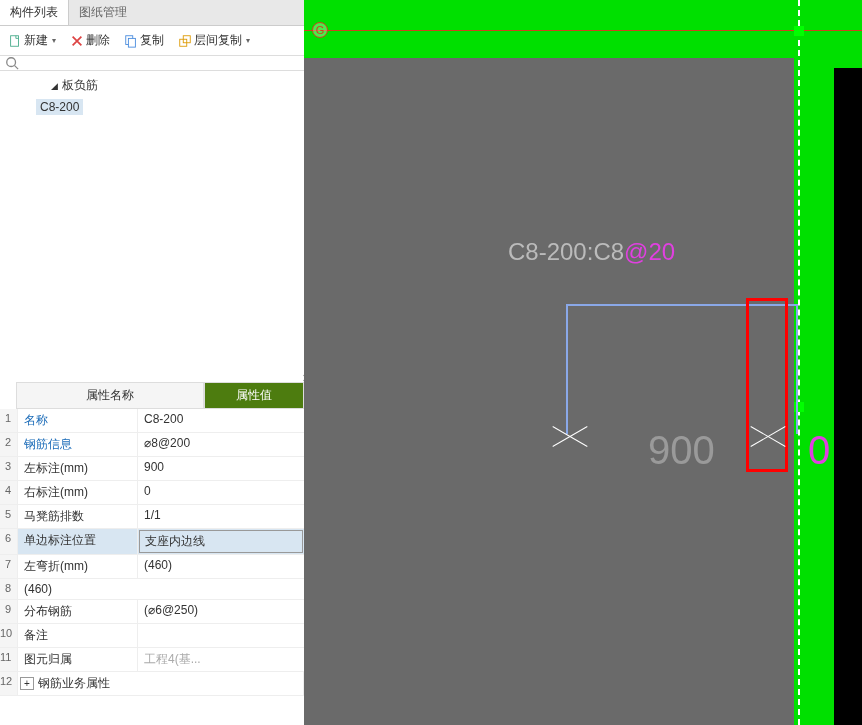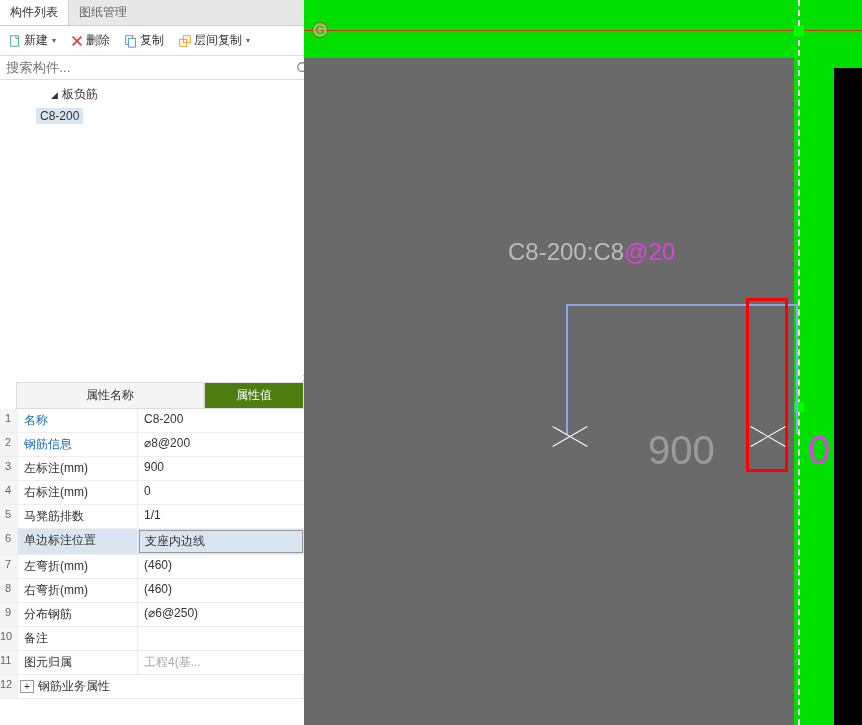--- a/index.html
+++ b/index.html
@@ -113,21 +113,20 @@
       <div class="tb-item">
         <svg class="tb-icon" viewBox="0 0 16 16">
             <rect x="2" y="6" width="8" height="8" fill="none" stroke="#d90"></rect>
             <rect x="6" y="2" width="8" height="8" fill="none" stroke="#d90"></rect>
           </svg>
         <span>层间复制</span>
         <span class="caret">▾</span>
       </div>
     </div>
     <div class="search-row">
-      <input class="search-input" placeholder="搜索构件..." style="">
       <div class="search-icon-box">
         <svg width="14" height="14" viewBox="0 0 16 16">
             <circle cx="7" cy="7" r="5" fill="none" stroke="#888" stroke-width="1.5"></circle>
             <path d="M11 11l4 4" stroke="#888" stroke-width="1.5"></path>
           </svg>
       </div>
     </div>
     <div class="tree">
       <div class="tree-root">
         <span class="tri">◢</span><span>板负筋</span>
@@ -177,21 +176,20 @@
           <div class="pname">单边标注位置</div>
           <div class="pval boxed">支座内边线</div>
         </div>
         <div class="prop-row">
           <div class="rn">7</div>
           <div class="pname">左弯折(mm)</div>
           <div class="pval">(460)</div>
         </div>
         <div class="prop-row">
           <div class="rn">8</div>
-          <div class="pname">右弯折(mm)</div>
           <div class="pval">(460)</div>
         </div>
         <div class="prop-row">
           <div class="rn">9</div>
           <div class="pname">分布钢筋</div>
           <div class="pval">(⌀6@250)</div>
         </div>
         <div class="prop-row">
           <div class="rn">10</div>
           <div class="pname">备注</div>

